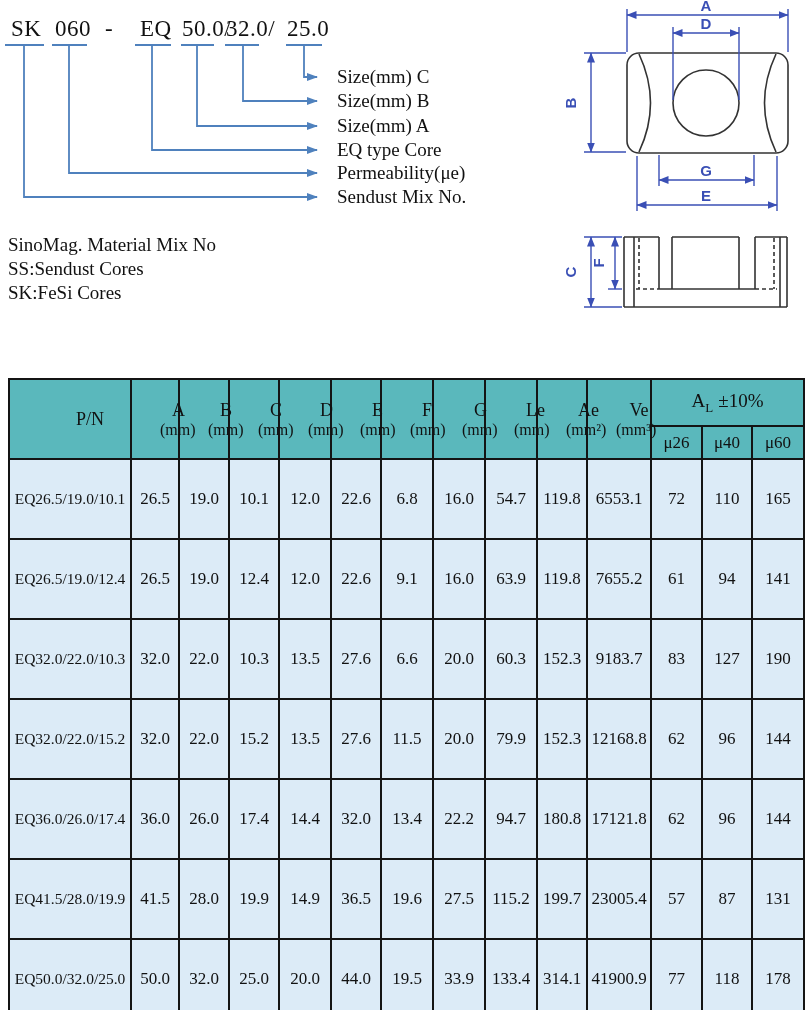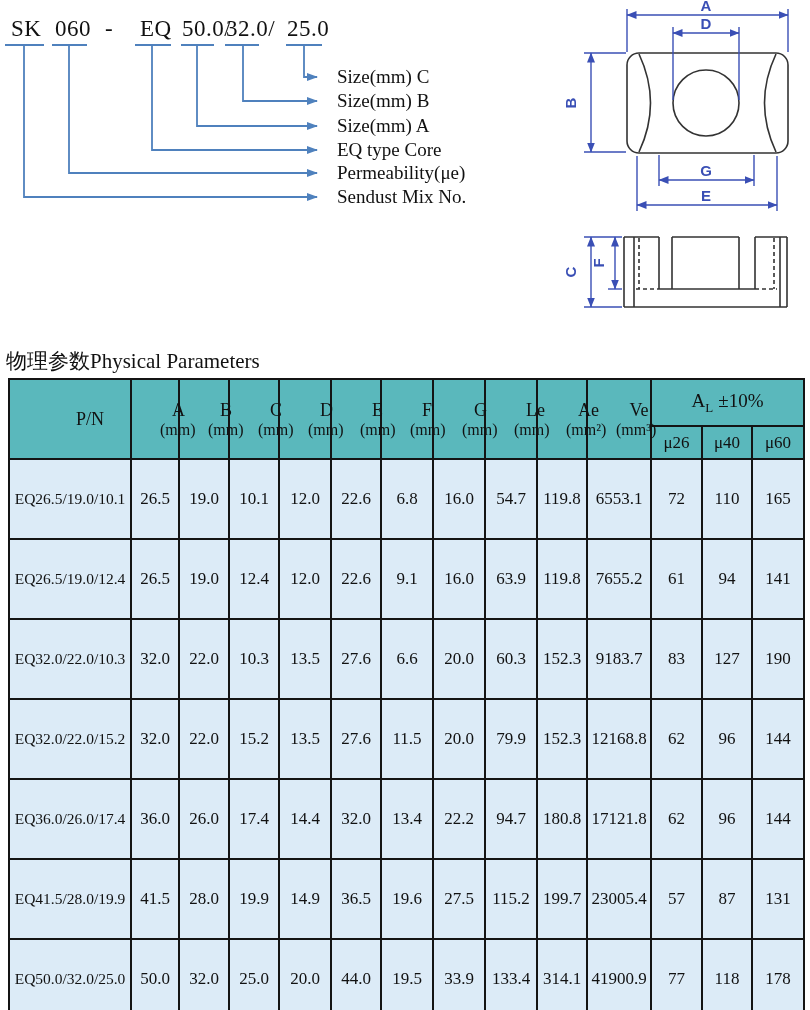--- a/index.html
+++ b/index.html
@@ -67,20 +67,25 @@
     </g>
   </svg>
 
   <div class="callout-label" style="top:66px">Size(mm) C</div>
   <div class="callout-label" style="top:90px">Size(mm) B</div>
   <div class="callout-label" style="top:115px">Size(mm) A</div>
   <div class="callout-label" style="top:139px">EQ type Core</div>
   <div class="callout-label" style="top:162px">Permeability(μe)</div>
   <div class="callout-label" style="top:186px">Sendust Mix No.</div>
 
+  <div class="notes">
+    <div>SinoMag. Material Mix No</div>
+    <div>SS:Sendust Cores</div>
+    <div>SK:FeSi Cores</div>
+  </div>
 
   <svg class="techdraw" viewBox="0 0 248 336">
     <defs>
       <marker id="darrow" markerWidth="11" markerHeight="9" refX="9.5" refY="4" orient="auto-start-reverse" markerUnits="userSpaceOnUse">
         <path d="M0,0 L10,4 L0,8 Z" fill="#3a4fb5"></path>
       </marker>
     </defs>
 
     <g class="outline">
       <rect x="65" y="53" width="161" height="100" rx="12"></rect>
@@ -129,23 +134,20 @@
       <line x1="22" y1="237" x2="60" y2="237"></line>
       <line x1="22" y1="307" x2="60" y2="307"></line>
       <line x1="29" y1="237" x2="29" y2="307" marker-start="url(#darrow)" marker-end="url(#darrow)"></line>
       <line x1="46" y1="289" x2="60" y2="289"></line>
       <line x1="53" y1="237" x2="53" y2="289" marker-start="url(#darrow)" marker-end="url(#darrow)"></line>
     </g>
     <text x="14" y="272" transform="rotate(-90 14 272)">C</text>
     <text x="42" y="263" transform="rotate(-90 42 263)">F</text>
   </svg>
 
-  <div class="tbl-title">
-    <span>物理参数</span><span>Physical Parameters</span>
-  </div>
 
   <div class="tbl-wrap">
     <table>
       <colgroup>
         <col style="width:122px">
           <col style="width:48px">
           <col style="width:50px">
           <col style="width:50px">
         <col style="width:52px">
           <col style="width:50px">

